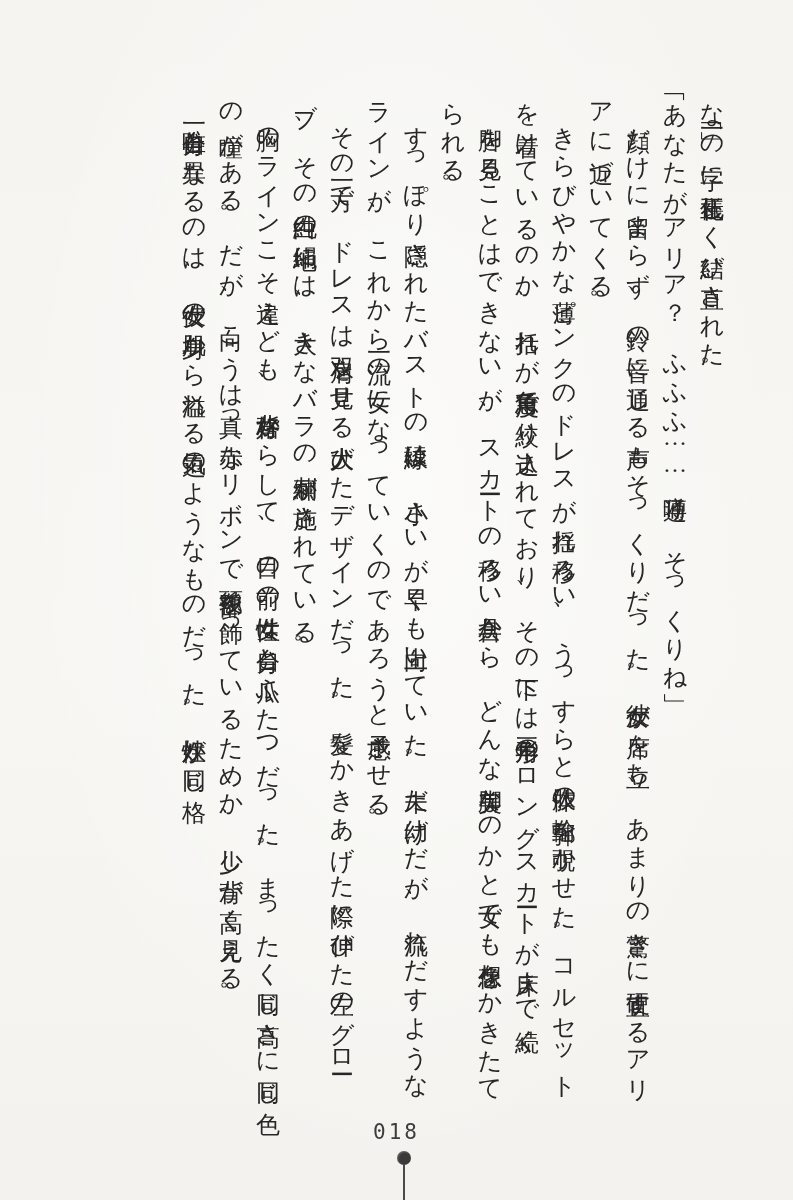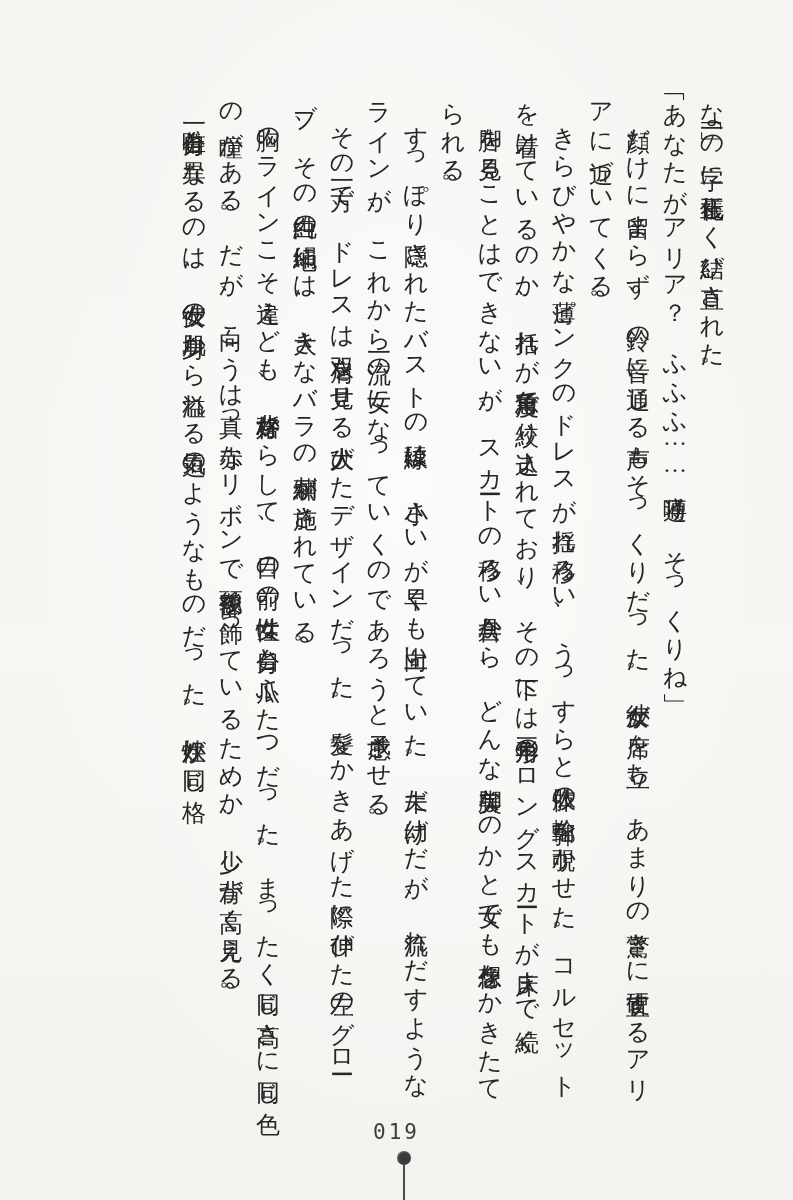--- a/index.html
+++ b/index.html
@@ -98,21 +98,21 @@
       <p class="para indent">顔だけに留まらず、鈴の音に通じる声もそっくりだった。彼女が席を立ち、あまりの驚きに硬直するアリアに近づいてくる。</p>
       <p class="para indent">きらびやかな薄ピンクのドレスが揺れ移ろい、うっすらと肢体の輪郭を覗かせた。コルセットを着けているのか、括れが急角度で絞り込まれており、その下には三角形のロングスカートが床まで続く。</p>
       <p class="para indent">脚を見ることはできないが、スカートの移ろい具合から、どんな美脚なのかと女でも想像をかきたてられる。</p>
       <p class="para indent">すっぽり隠されたバストの稜線は、小さいが早くも上向いていた。未だ幼げだが、流れだすようなラインが、これから一流の女になっていくのであろうと予感させる。</p>
       <p class="para indent">その一方で、ドレスは双肩を見せる大人びたデザインだった。髪をかきあげた際に伸びた左のグローブ、その純白の絹地には、大きなバラの刺繍が施されている。</p>
       <p class="para indent">胸のラインこそ違えども、背格好からして、目の前の女性は自分と瓜ふたつだった。まったく同じ高さに同じ色の瞳がある。だが、向こうは真っ赤なリボンで後頭部を飾っているためか、少し背が高く見える。</p>
       <p class="para indent">唯一自分と異なるのは、彼女の肌身から溢れる気迫のようなものだった。性奴が同じ格</p>
     </div>
 
   <div class="folio">
-    <span class="page-number">019</span>
+    <span class="page-number">018</span>
   </div>
 
   <div class="pin-marker">
     <div class="pin-head"></div>
     <div class="pin-stem"></div>
   </div>
 
 </div>
 
 </body></html>

